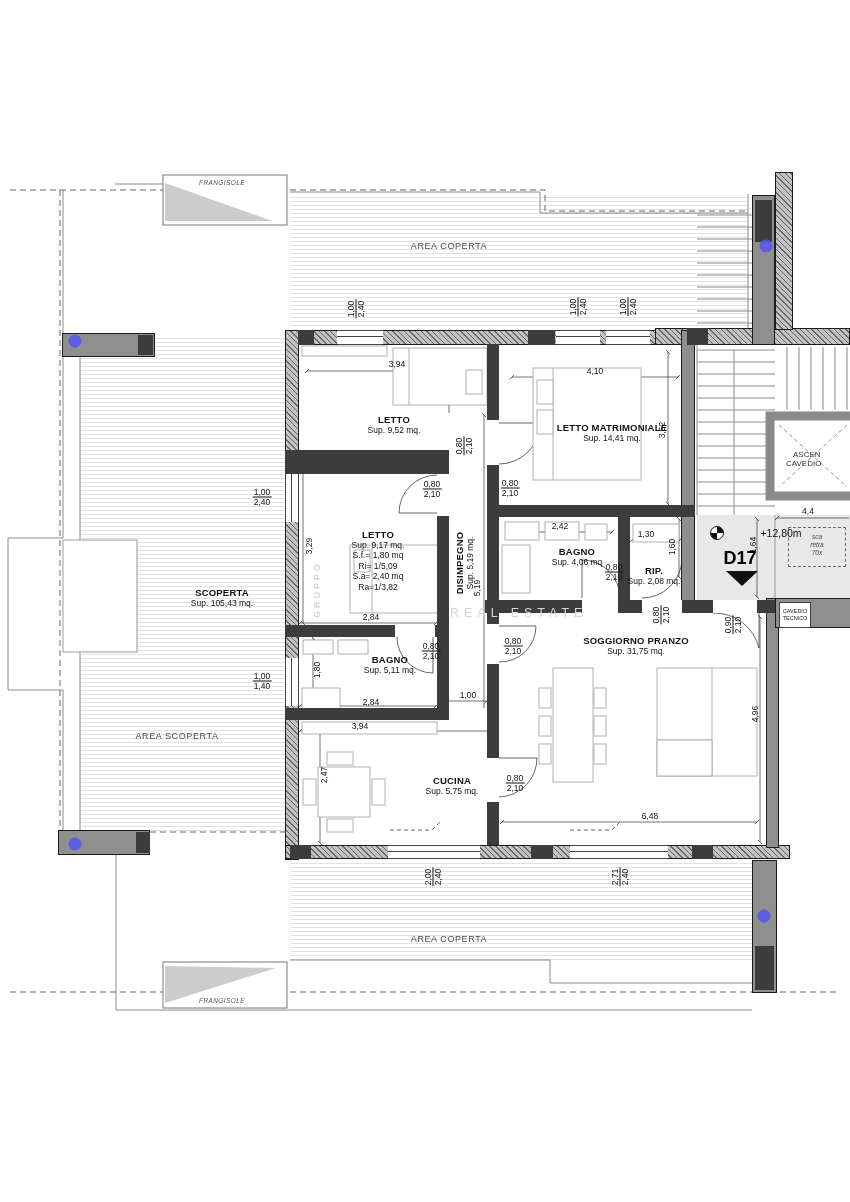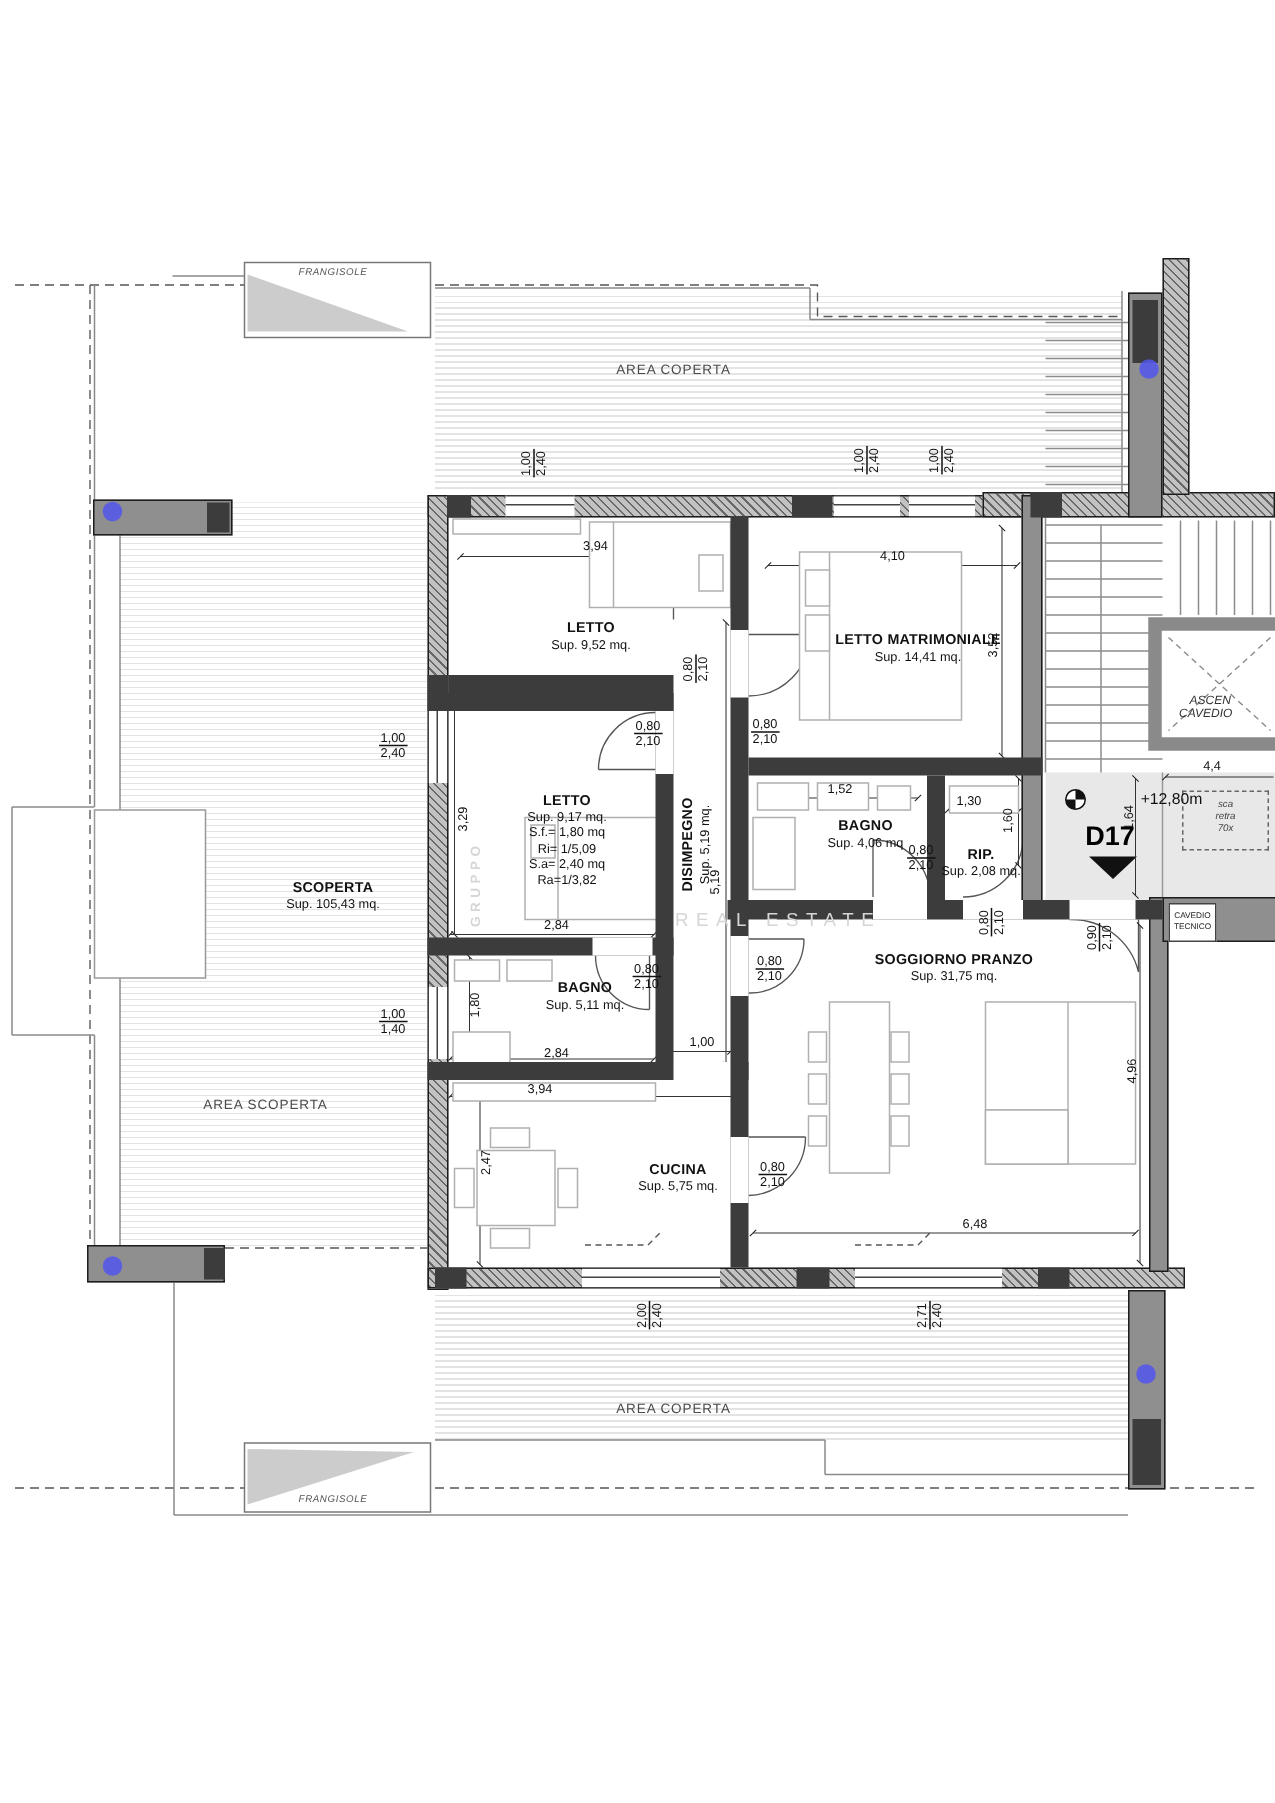--- a/index.html
+++ b/index.html
@@ -28,21 +28,21 @@
   .rextra{font-size:8.5px;line-height:10.5px;}
   .rot{transform:translate(-50%,-50%) rotate(-90deg);}
   .arealabel{font-size:9px;color:#4a4a4a;letter-spacing:.6px;}
   .frang{font-size:6.5px;font-style:italic;color:#555;letter-spacing:.4px;}
   .dim{position:absolute;z-index:5;transform:translate(-50%,-50%);font-size:8.5px;line-height:9px;white-space:nowrap;color:#111;}
   .dim.r90{transform:translate(-50%,-50%) rotate(-90deg);}
   .dim.frac .fn{display:block;border-bottom:1px solid #111;padding:0 1px;text-align:center;}
   .dim.frac .fd{display:block;text-align:center;}
   .d17{font-size:18px;font-weight:bold;letter-spacing:0;color:#000;}
   .lvl{font-size:10.5px;color:#111;margin-left:30px;}
-  .elevlab{position:absolute;z-index:5;font-size:8px;font-style:italic;color:#333;line-height:9px;white-space:nowrap;margin-top:12px;}
+  .elevlab{position:absolute;z-index:5;font-size:8px;color:#333;line-height:9px;white-space:nowrap;}
   .ladderbox{position:absolute;z-index:4;border:1px dashed #666;text-align:center;
              font-size:6.5px;font-style:italic;color:#444;line-height:8px;padding-top:5px;box-sizing:border-box;}
   .cavebox{position:absolute;z-index:4;background:#fff;border:1px solid #444;text-align:center;
            font-size:5.5px;line-height:6.5px;color:#222;padding-top:5px;box-sizing:border-box;}
   .bluedot{position:absolute;z-index:5;width:13px;height:13px;border-radius:50%;transform:translate(-50%,-50%);opacity:.85;}
   
   .wm{position:absolute;z-index:6;color:#d6d6d6;pointer-events:none;}
   .wm-main{left:326px;top:572px;font-size:57px;font-weight:bold;letter-spacing:13px;line-height:56px;}
   .wm-sub{left:450px;top:606px;font-size:12.5px;letter-spacing:5px;}
   .wm-side{left:312px;top:618px;font-size:9px;font-weight:bold;letter-spacing:3px;transform:rotate(-90deg);transform-origin:left top;}
@@ -316,21 +316,21 @@
         <span class="fd">2,10</span>
       </div>
       <div class="dim frac" style="left: 432px; top: 489px;">
         <span class="fn">0,80</span>
         <span class="fd">2,10</span>
       </div>
       <div class="dim frac" style="left: 510px; top: 488px;">
         <span class="fn">0,80</span>
         <span class="fd">2,10</span>
       </div>
-      <div class="dim" style="left: 560px; top: 526px;">1,52</div>
+      <div class="dim" style="left: 560px; top: 526px;">2,42</div>
       <div class="dim" style="left: 646px; top: 534px;">1,30</div>
       <div class="dim r90" style="left: 672px; top: 547px;">1,60</div>
       <div class="dim frac" style="left: 614px; top: 572px;">
         <span class="fn">0,80</span>
         <span class="fd">2,10</span>
       </div>
       <div class="dim r90" style="left: 309px; top: 546px;">3,29</div>
       <div class="dim frac" style="left: 262px; top: 497px;">
         <span class="fn">1,00</span>
         <span class="fd">2,40</span>

